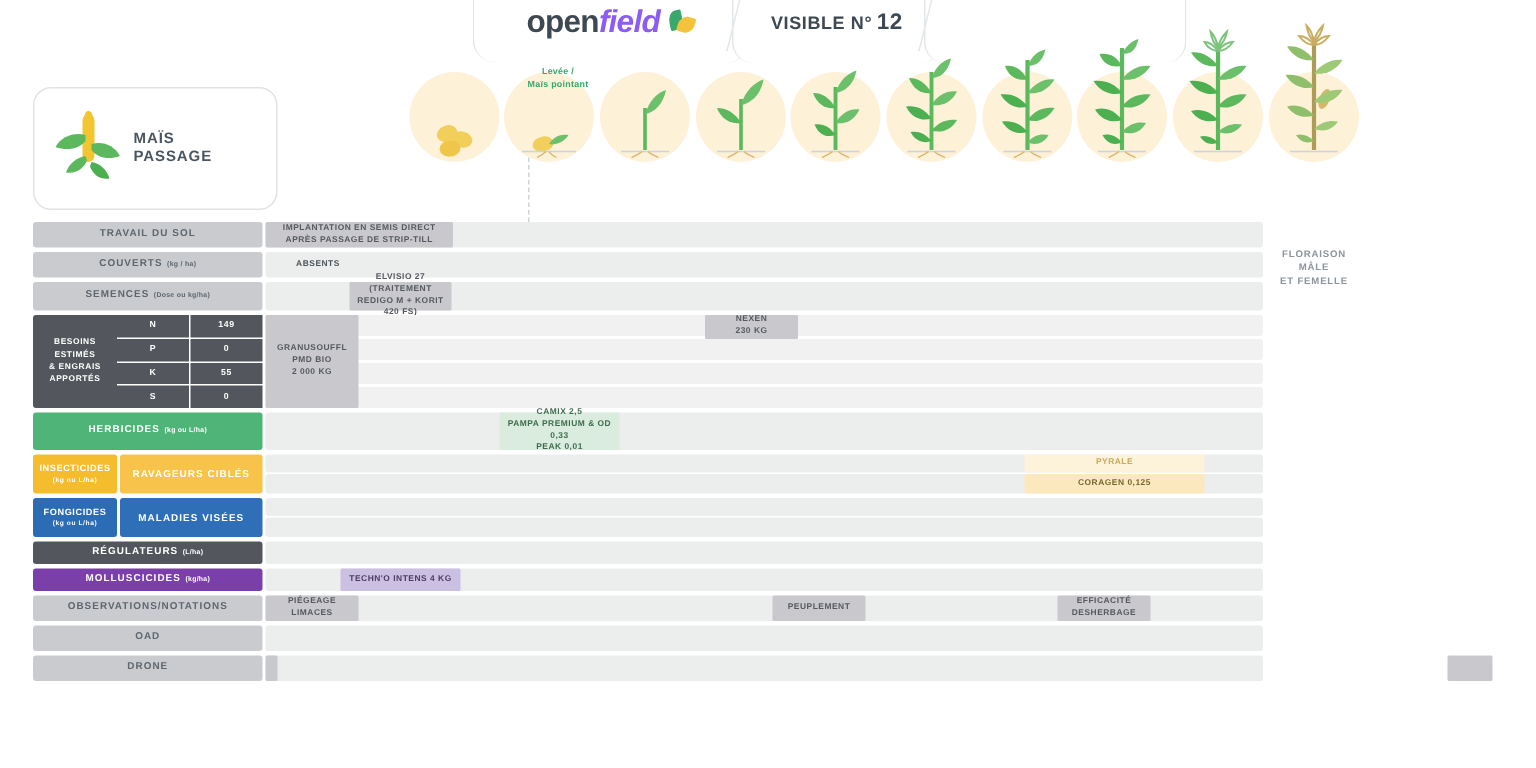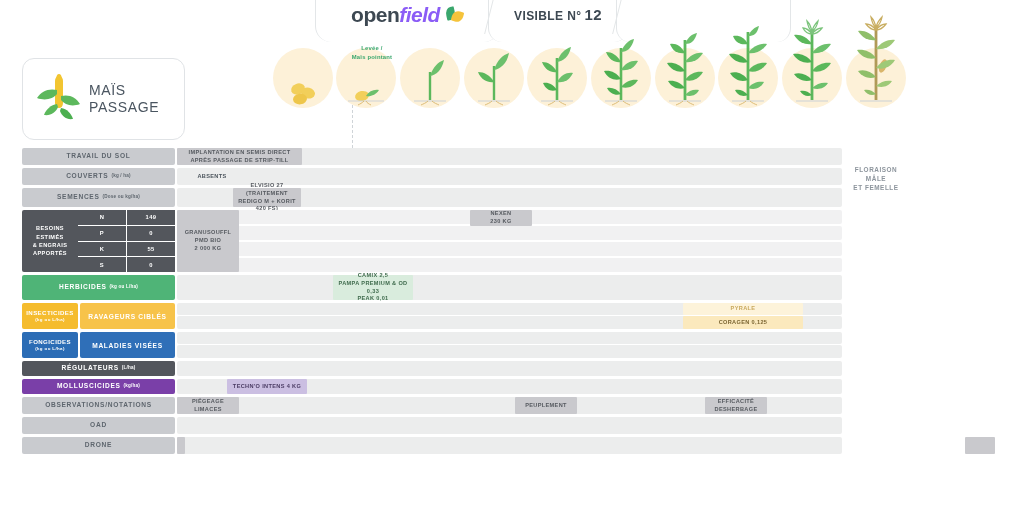--- a/index.html
+++ b/index.html
@@ -42,21 +42,21 @@
   .acs-txt { font-size: 7.2px; font-weight: 700; color: #3d4852; line-height: 1.38; letter-spacing: 0.3px; }
   .acs-icon { width: 26px; height: 22px; flex: none; }
 
   
   .logocard {
     position: absolute; left: 22px; top: 58px; width: 163px; height: 82px;
     background: #fff; border: 1px solid #e0e3e6; border-radius: 12px;
     display: flex; align-items: center; gap: 4px; padding: 0 10px;
   }
   .logocard .plant { width: 52px; height: 58px; flex: none; }
-  .logocard .ltext { font-size: 14px; font-weight: 400; color: #4a5560; line-height: 1.25; letter-spacing: 0.6px; }
+  .logocard .ltext { font-size: 10px; font-weight: 700; color: #4a5560; line-height: 1.25; letter-spacing: 0.6px; }
 
   
   .stages { position: absolute; left: 175px; top: 48px; width: 845px; height: 98px; }
   .stage { position: absolute; top: 0; width: 66px; text-align: center; }
   .stage .disc {
     width: 60px; height: 60px; margin: 0 auto;
     background: #fdf1d8; border-radius: 50%;
     display: flex; align-items: flex-end; justify-content: center;
     overflow: visible; position: relative;
   }

